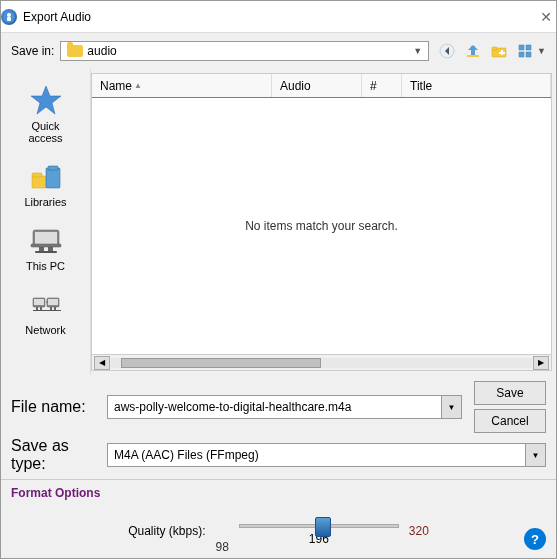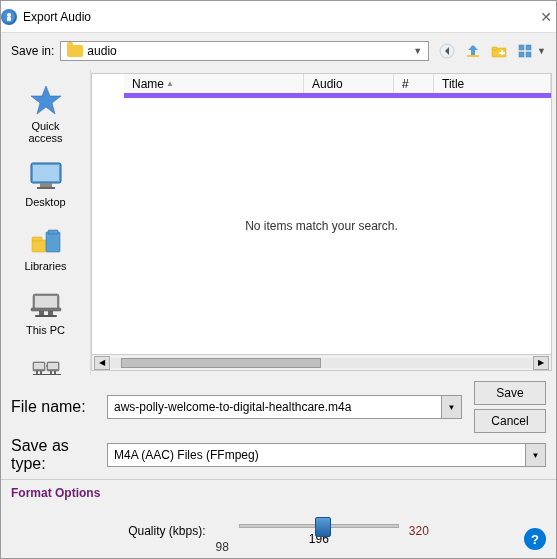--- a/index.html
+++ b/index.html
@@ -197,24 +197,23 @@
       background: white;
       border: 1px solid #ccc;
       margin: 4px 4px 4px 0;
       display: flex;
       flex-direction: column;
       overflow: hidden;
     }
 
     .file-list-header {
       display: flex;
-      border-bottom: 5px solid #8b5cf6;
+      border-bottom: 1px solid #8b5cf6;
       background: #f8f8f8;
       height: 24px;
-      margin-left: 32px;
     }
 
     .col-header {
       padding: 4px 8px;
       font-size: 12px;
       font-weight: normal;
       border-right: 1px solid #ddd;
       display: flex;
       align-items: center;
       gap: 2px;
@@ -507,31 +506,20 @@
 
       <div class="sidebar-item">
         <div class="sidebar-item-icon icon-quick-access">
           <svg width="36" height="36" viewBox="0 0 36 36">
             <polygon points="18,4 22,14 33,14 24,21 27,32 18,25 9,32 12,21 3,14 14,14" fill="#4a90d9" stroke="#2060a0" stroke-width="0.5"></polygon>
           </svg>
         </div>
         <span class="sidebar-item-label">Quick access</span>
       </div>
 
-      <div class="sidebar-item">
-        <div class="sidebar-item-icon icon-desktop">
-          <svg width="36" height="36" viewBox="0 0 36 36">
-            <rect x="3" y="5" width="30" height="20" rx="2" fill="#5a9fd4" stroke="#2060a0" stroke-width="1"></rect>
-            <rect x="5" y="7" width="26" height="16" fill="#a8d0f0"></rect>
-            <rect x="12" y="25" width="12" height="4" fill="#888"></rect>
-            <rect x="9" y="29" width="18" height="2" fill="#666"></rect>
-          </svg>
-        </div>
-        <span class="sidebar-item-label">Desktop</span>
-      </div>
 
       <div class="sidebar-item">
         <div class="sidebar-item-icon icon-libraries">
           <svg width="36" height="36" viewBox="0 0 36 36">
             <rect x="4" y="18" width="14" height="12" rx="1" fill="#f5c842" stroke="#d4a800" stroke-width="0.5"></rect>
             <rect x="4" y="15" width="10" height="4" rx="1" fill="#f5c842" stroke="#d4a800" stroke-width="0.5"></rect>
             <rect x="18" y="10" width="14" height="20" rx="1" fill="#5a9fd4" stroke="#2060a0" stroke-width="0.5"></rect>
             <rect x="20" y="8" width="10" height="4" rx="1" fill="#5a9fd4" stroke="#2060a0" stroke-width="0.5"></rect>
           </svg>
         </div>

